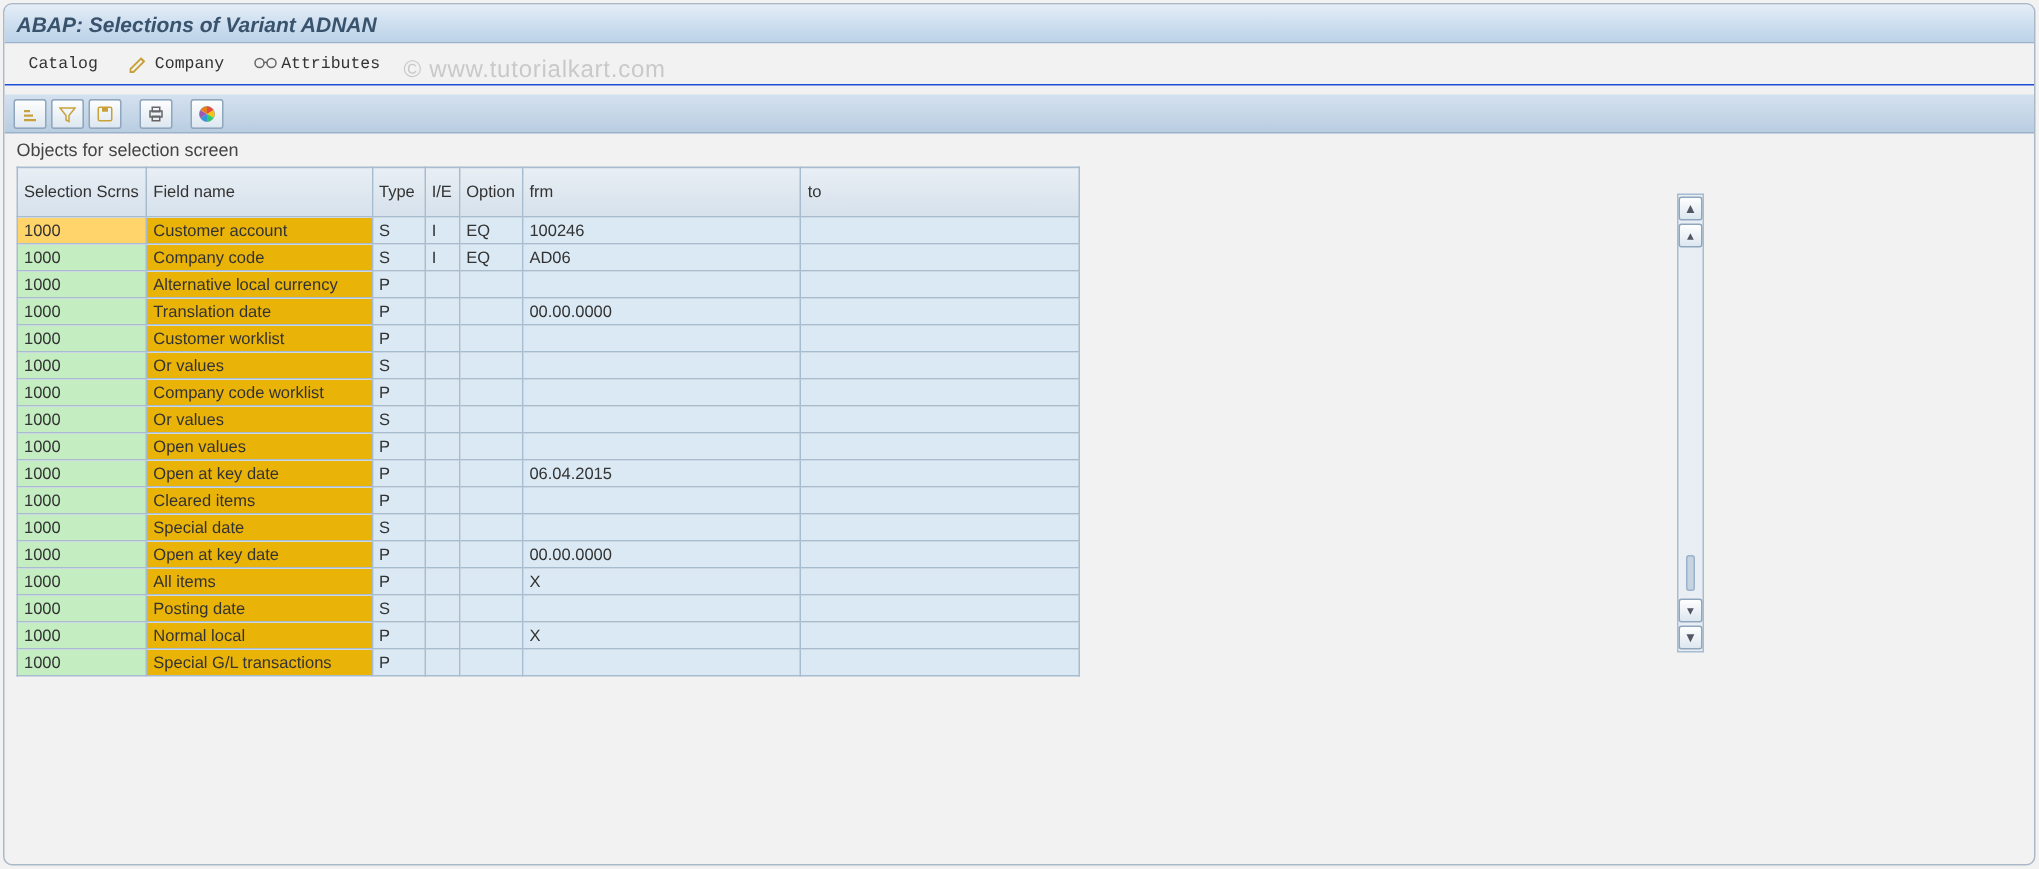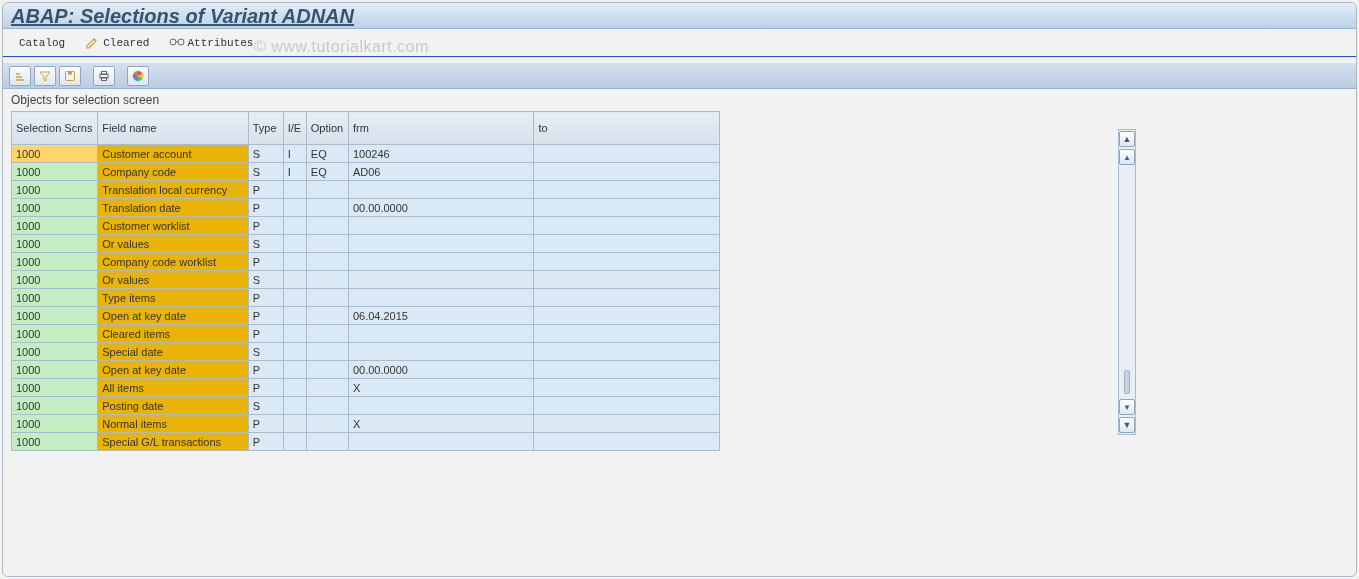--- a/index.html
+++ b/index.html
@@ -22,23 +22,22 @@
     overflow: hidden;
   }
   .title-bar {
     background: linear-gradient(to bottom, #e6eef7 0%, #cedff0 50%, #bcd2e8 100%);
     border-bottom: 1px solid #9ab2cb;
     height: 26px;
     line-height: 26px;
     padding: 0 8px;
     font-weight: bold;
     font-style: italic;
-    font-size: 20px;
+    font-size: 14px;
     color: #3a536d;
-    text-decoration: underline;
   }
   .menu-bar {
     height: 28px;
     background: #f2f2f2;
     border-bottom: 1px solid #1d4ed8;
     display: flex;
     align-items: center;
     padding: 0 8px;
     gap: 4px;
     font-family: Liberation Mono, monospace;
@@ -133,21 +132,21 @@
     border-radius: 2px;
     display: flex; align-items:center; justify-content:center;
     margin: 1px 0;
     cursor: pointer;
     font-size: 9px;
     color: #556;
   }
   .scroll-gap { flex: 1; }
   .watermark {
     position: absolute;
-    top: 38px; left: 254px;
+    top: 38px; left: 269px;
     font-size: 16px;
     color: rgba(150,150,150,0.45);
     pointer-events: none;
     font-family: Arial, sans-serif;
     letter-spacing: 0.5px;
   }
   
   svg { display:block; }
 </style>
 </head>
@@ -163,21 +162,21 @@
     <div class="menu-item">
       <span>Catalog</span>
     </div>
     <div class="menu-item">
       <span class="icon">
         <svg viewBox="0 0 14 14" width="14" height="14">
             <path d="M2 10 L9 3 L11 5 L4 12 L2 12 Z" fill="none" stroke="#c9a13b" stroke-width="1.2"></path>
             <path d="M9 3 L11 5" stroke="#c9a13b" stroke-width="1.2"></path>
           </svg>
       </span>
-      <span>Cleared</span>
+      <span>Company</span>
     </div>
     <div class="menu-item">
       <span class="icon">
         <svg viewBox="0 0 16 10" width="16" height="10">
             <circle cx="4" cy="6" r="3" fill="none" stroke="#666" stroke-width="1"></circle>
             <circle cx="12" cy="6" r="3" fill="none" stroke="#666" stroke-width="1"></circle>
             <path d="M7 6 Q8 5 9 6" fill="none" stroke="#666" stroke-width="1"></path>
           </svg>
       </span>
       <span>Attributes</span>
@@ -273,21 +272,21 @@
             <td class="cell-scrn">1000</td>
             <td class="cell-field">Company code</td>
             <td class="cell-data">S</td>
             <td class="cell-data">I</td>
             <td class="cell-data">EQ</td>
             <td class="cell-data">AD06</td>
             <td class="cell-data"></td>
           </tr>
           <tr>
             <td class="cell-scrn">1000</td>
-            <td class="cell-field">Translation local currency</td>
+            <td class="cell-field">Alternative local currency</td>
             <td class="cell-data">P</td>
             <td class="cell-data"></td>
             <td class="cell-data"></td>
             <td class="cell-data"></td>
             <td class="cell-data"></td>
           </tr>
           <tr>
             <td class="cell-scrn">1000</td>
             <td class="cell-field">Translation date</td>
             <td class="cell-data">P</td>
@@ -327,21 +326,21 @@
             <td class="cell-scrn">1000</td>
             <td class="cell-field">Or values</td>
             <td class="cell-data">S</td>
             <td class="cell-data"></td>
             <td class="cell-data"></td>
             <td class="cell-data"></td>
             <td class="cell-data"></td>
           </tr>
           <tr>
             <td class="cell-scrn">1000</td>
-            <td class="cell-field">Type items</td>
+            <td class="cell-field">Open values</td>
             <td class="cell-data">P</td>
             <td class="cell-data"></td>
             <td class="cell-data"></td>
             <td class="cell-data"></td>
             <td class="cell-data"></td>
           </tr>
           <tr>
             <td class="cell-scrn">1000</td>
             <td class="cell-field">Open at key date</td>
             <td class="cell-data">P</td>
@@ -390,21 +389,21 @@
             <td class="cell-scrn">1000</td>
             <td class="cell-field">Posting date</td>
             <td class="cell-data">S</td>
             <td class="cell-data"></td>
             <td class="cell-data"></td>
             <td class="cell-data"></td>
             <td class="cell-data"></td>
           </tr>
           <tr>
             <td class="cell-scrn">1000</td>
-            <td class="cell-field">Normal items</td>
+            <td class="cell-field">Normal local</td>
             <td class="cell-data">P</td>
             <td class="cell-data"></td>
             <td class="cell-data"></td>
             <td class="cell-data">X</td>
             <td class="cell-data"></td>
           </tr>
           <tr>
             <td class="cell-scrn">1000</td>
             <td class="cell-field">Special G/L transactions</td>
             <td class="cell-data">P</td>

